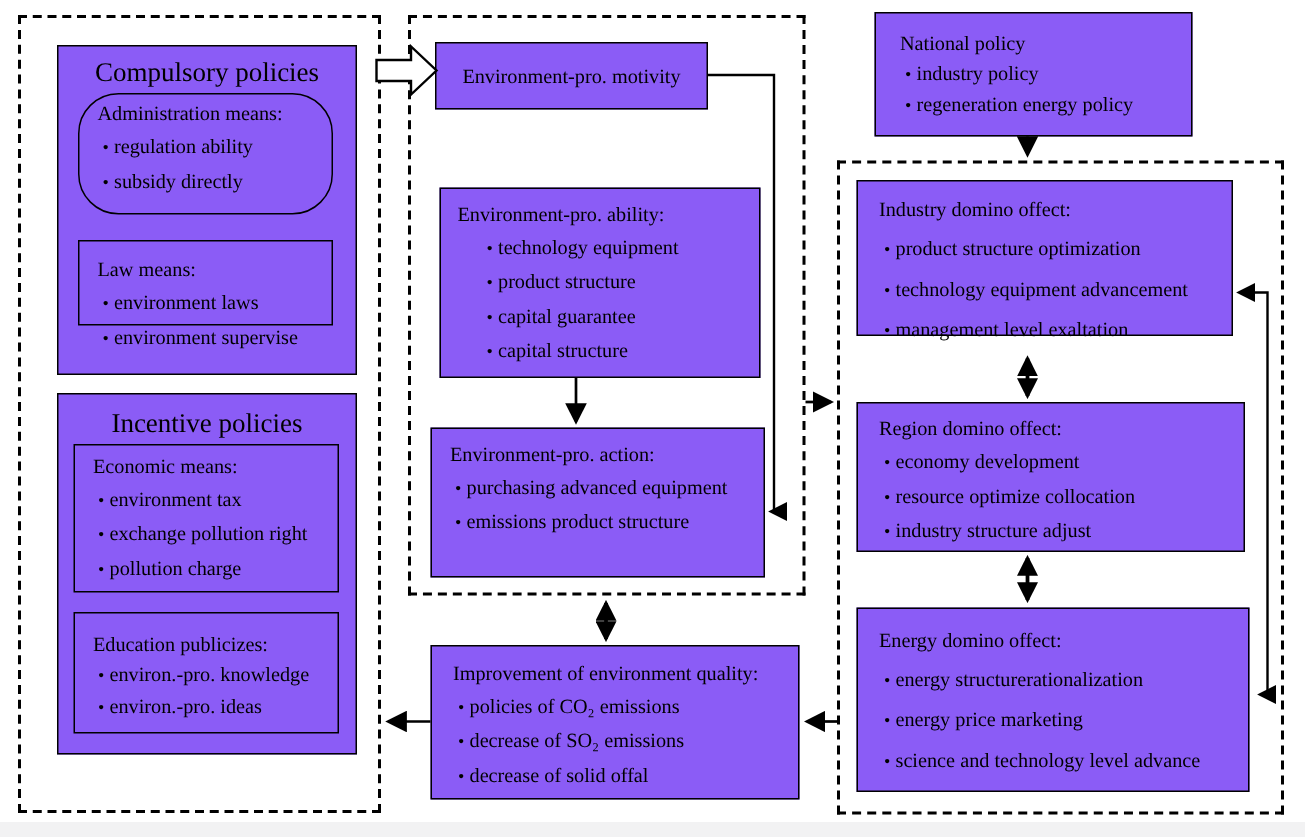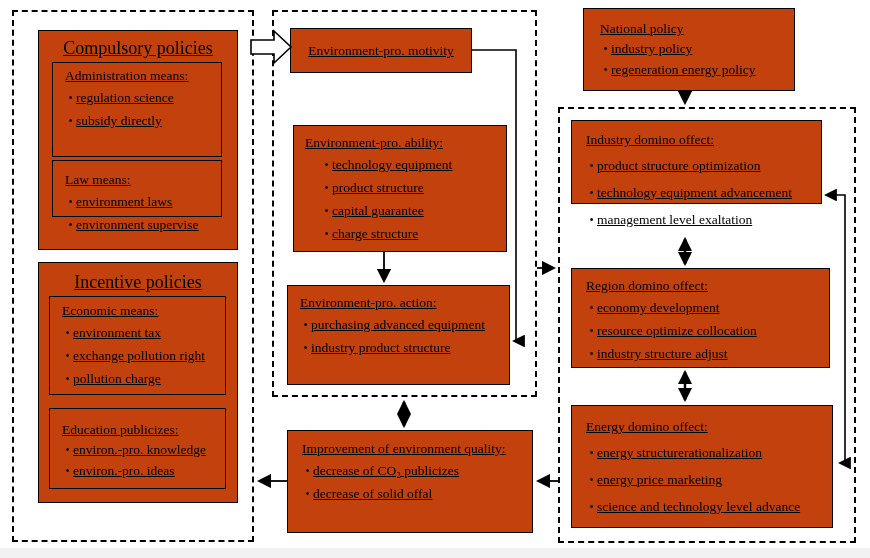--- a/index.html
+++ b/index.html
@@ -3,43 +3,43 @@
 <meta charset="utf-8">
 <style>
   html,body{margin:0;padding:0;}
   body{
     width:870px;height:558px;position:relative;background:#ffffff;
     font-family:"Liberation Serif","DejaVu Serif",serif;color:#000;
     overflow:hidden;
   }
   .abs{position:absolute;box-sizing:border-box;}
   .dashed{border:2px dashed #000;}
-  .solid{border:1.6px solid #000;background:#c2410c;text-decoration:underline;}
+  .solid{border:1.6px solid #000;background:#8b5cf6;}
   .panel-title{font-size:18px;text-align:center;}
   .box-title{font-size:13.5px;line-height:15px;}
   .item{font-size:13.5px;line-height:15px;white-space:nowrap;}
   .bullet{display:inline-block;width:11px;text-align:center;font-size:12px;}
   .sp-sm .item{margin-top:5px;}
   .sp-md .item{margin-top:7px;}
   .sp-lg .item{margin-top:11px;}
   .center-box{display:flex;align-items:center;justify-content:center;}
   svg.overlay{position:absolute;left:0;top:0;pointer-events:none;z-index:6;}
   .footer-band{background:#f2f2f3;}
 </style>
 </head>
 <body>
 
 <div class="abs dashed" style="left:12px;top:10px;width:242px;height:532px;"></div>
 
 <div class="abs solid" style="left:38px;top:30px;width:200px;height:220px;">
   <div class="panel-title" style="margin-top:7px;">Compulsory policies</div>
 </div>
-<div class="abs solid sp-md" style="left:52px;top:62px;width:170px;height:95px;padding:5px 4px 0 12px;">
+<div class="abs solid sp-md" style="left:52px;top:62px;width:170px;height:81px;padding:5px 4px 0 12px;border-radius:27px;">
   <div class="box-title">Administration means:</div>
-  <div class="item"><span class="bullet">•</span><span>regulation science</span></div>
+  <div class="item"><span class="bullet">•</span><span>regulation ability</span></div>
   <div class="item"><span class="bullet">•</span><span>subsidy directly</span></div>
 </div>
 <div class="abs solid sp-md" style="left:52px;top:160px;width:170px;height:57px;padding:11px 4px 0 12px;">
   <div class="box-title">Law means:</div>
   <div class="item"><span class="bullet">•</span><span>environment laws</span></div>
   <div class="item"><span class="bullet">•</span><span>environment supervise</span></div>
 </div>
 
 <div class="abs solid" style="left:38px;top:262px;width:200px;height:241px;">
   <div class="panel-title" style="margin-top:9px;">Incentive policies</div>
@@ -60,44 +60,45 @@
 
 <div class="abs solid center-box" style="left:290px;top:28px;width:182px;height:45px;">
   <div class="box-title">Environment-pro. motivity</div>
 </div>
 
 <div class="abs solid sp-md" style="left:293px;top:125px;width:214px;height:127px;padding:9px 4px 0 11px;">
   <div class="box-title">Environment-pro. ability:</div>
   <div class="item" style="padding-left:16px;"><span class="bullet">•</span><span>technology equipment</span></div>
   <div class="item" style="padding-left:16px;"><span class="bullet">•</span><span>product structure</span></div>
   <div class="item" style="padding-left:16px;"><span class="bullet">•</span><span>capital guarantee</span></div>
-  <div class="item" style="padding-left:16px;"><span class="bullet">•</span><span>charge structure</span></div>
+  <div class="item" style="padding-left:16px;"><span class="bullet">•</span><span>capital structure</span></div>
 </div>
 
 <div class="abs solid sp-md" style="left:287px;top:285px;width:223px;height:100px;padding:9px 4px 0 12px;">
   <div class="box-title">Environment-pro. action:</div>
   <div class="item"><span class="bullet">•</span><span>purchasing advanced equipment</span></div>
-  <div class="item"><span class="bullet">•</span><span>industry product structure</span></div>
+  <div class="item"><span class="bullet">•</span><span>emissions product structure</span></div>
 </div>
 
 <div class="abs solid sp-md" style="left:287px;top:430px;width:246px;height:103px;padding:10px 4px 0 14px;">
   <div class="box-title">Improvement of environment quality:</div>
-  <div class="item"><span class="bullet">•</span><span>decrease of CO₂ publicizes</span></div>
+  <div class="item"><span class="bullet">•</span><span>policies of CO₂ emissions</span></div>
+  <div class="item"><span class="bullet">•</span><span>decrease of SO₂ emissions</span></div>
   <div class="item"><span class="bullet">•</span><span>decrease of solid offal</span></div>
 </div>
 
 <div class="abs solid sp-sm" style="left:583px;top:8px;width:212px;height:83px;padding:12px 4px 0 16px;">
   <div class="box-title">National policy</div>
   <div class="item"><span class="bullet">•</span><span>industry policy</span></div>
   <div class="item"><span class="bullet">•</span><span>regeneration energy policy</span></div>
 </div>
 
 <div class="abs dashed" style="left:558px;top:107px;width:298px;height:436px;"></div>
 
-<div class="abs solid sp-lg" style="left:571px;top:120px;width:251px;height:84px;padding:11px 4px 0 14px;">
+<div class="abs solid sp-lg" style="left:571px;top:120px;width:251px;height:104px;padding:11px 4px 0 14px;">
   <div class="box-title">Industry domino offect:</div>
   <div class="item"><span class="bullet">•</span><span>product structure optimization</span></div>
   <div class="item"><span class="bullet">•</span><span>technology equipment advancement</span></div>
   <div class="item"><span class="bullet">•</span><span>management level exaltation</span></div>
 </div>
 
 <div class="abs solid sp-md" style="left:571px;top:268px;width:259px;height:100px;padding:9px 4px 0 14px;">
   <div class="box-title">Region domino offect:</div>
   <div class="item"><span class="bullet">•</span><span>economy development</span></div>
   <div class="item"><span class="bullet">•</span><span>resource optimize collocation</span></div>

